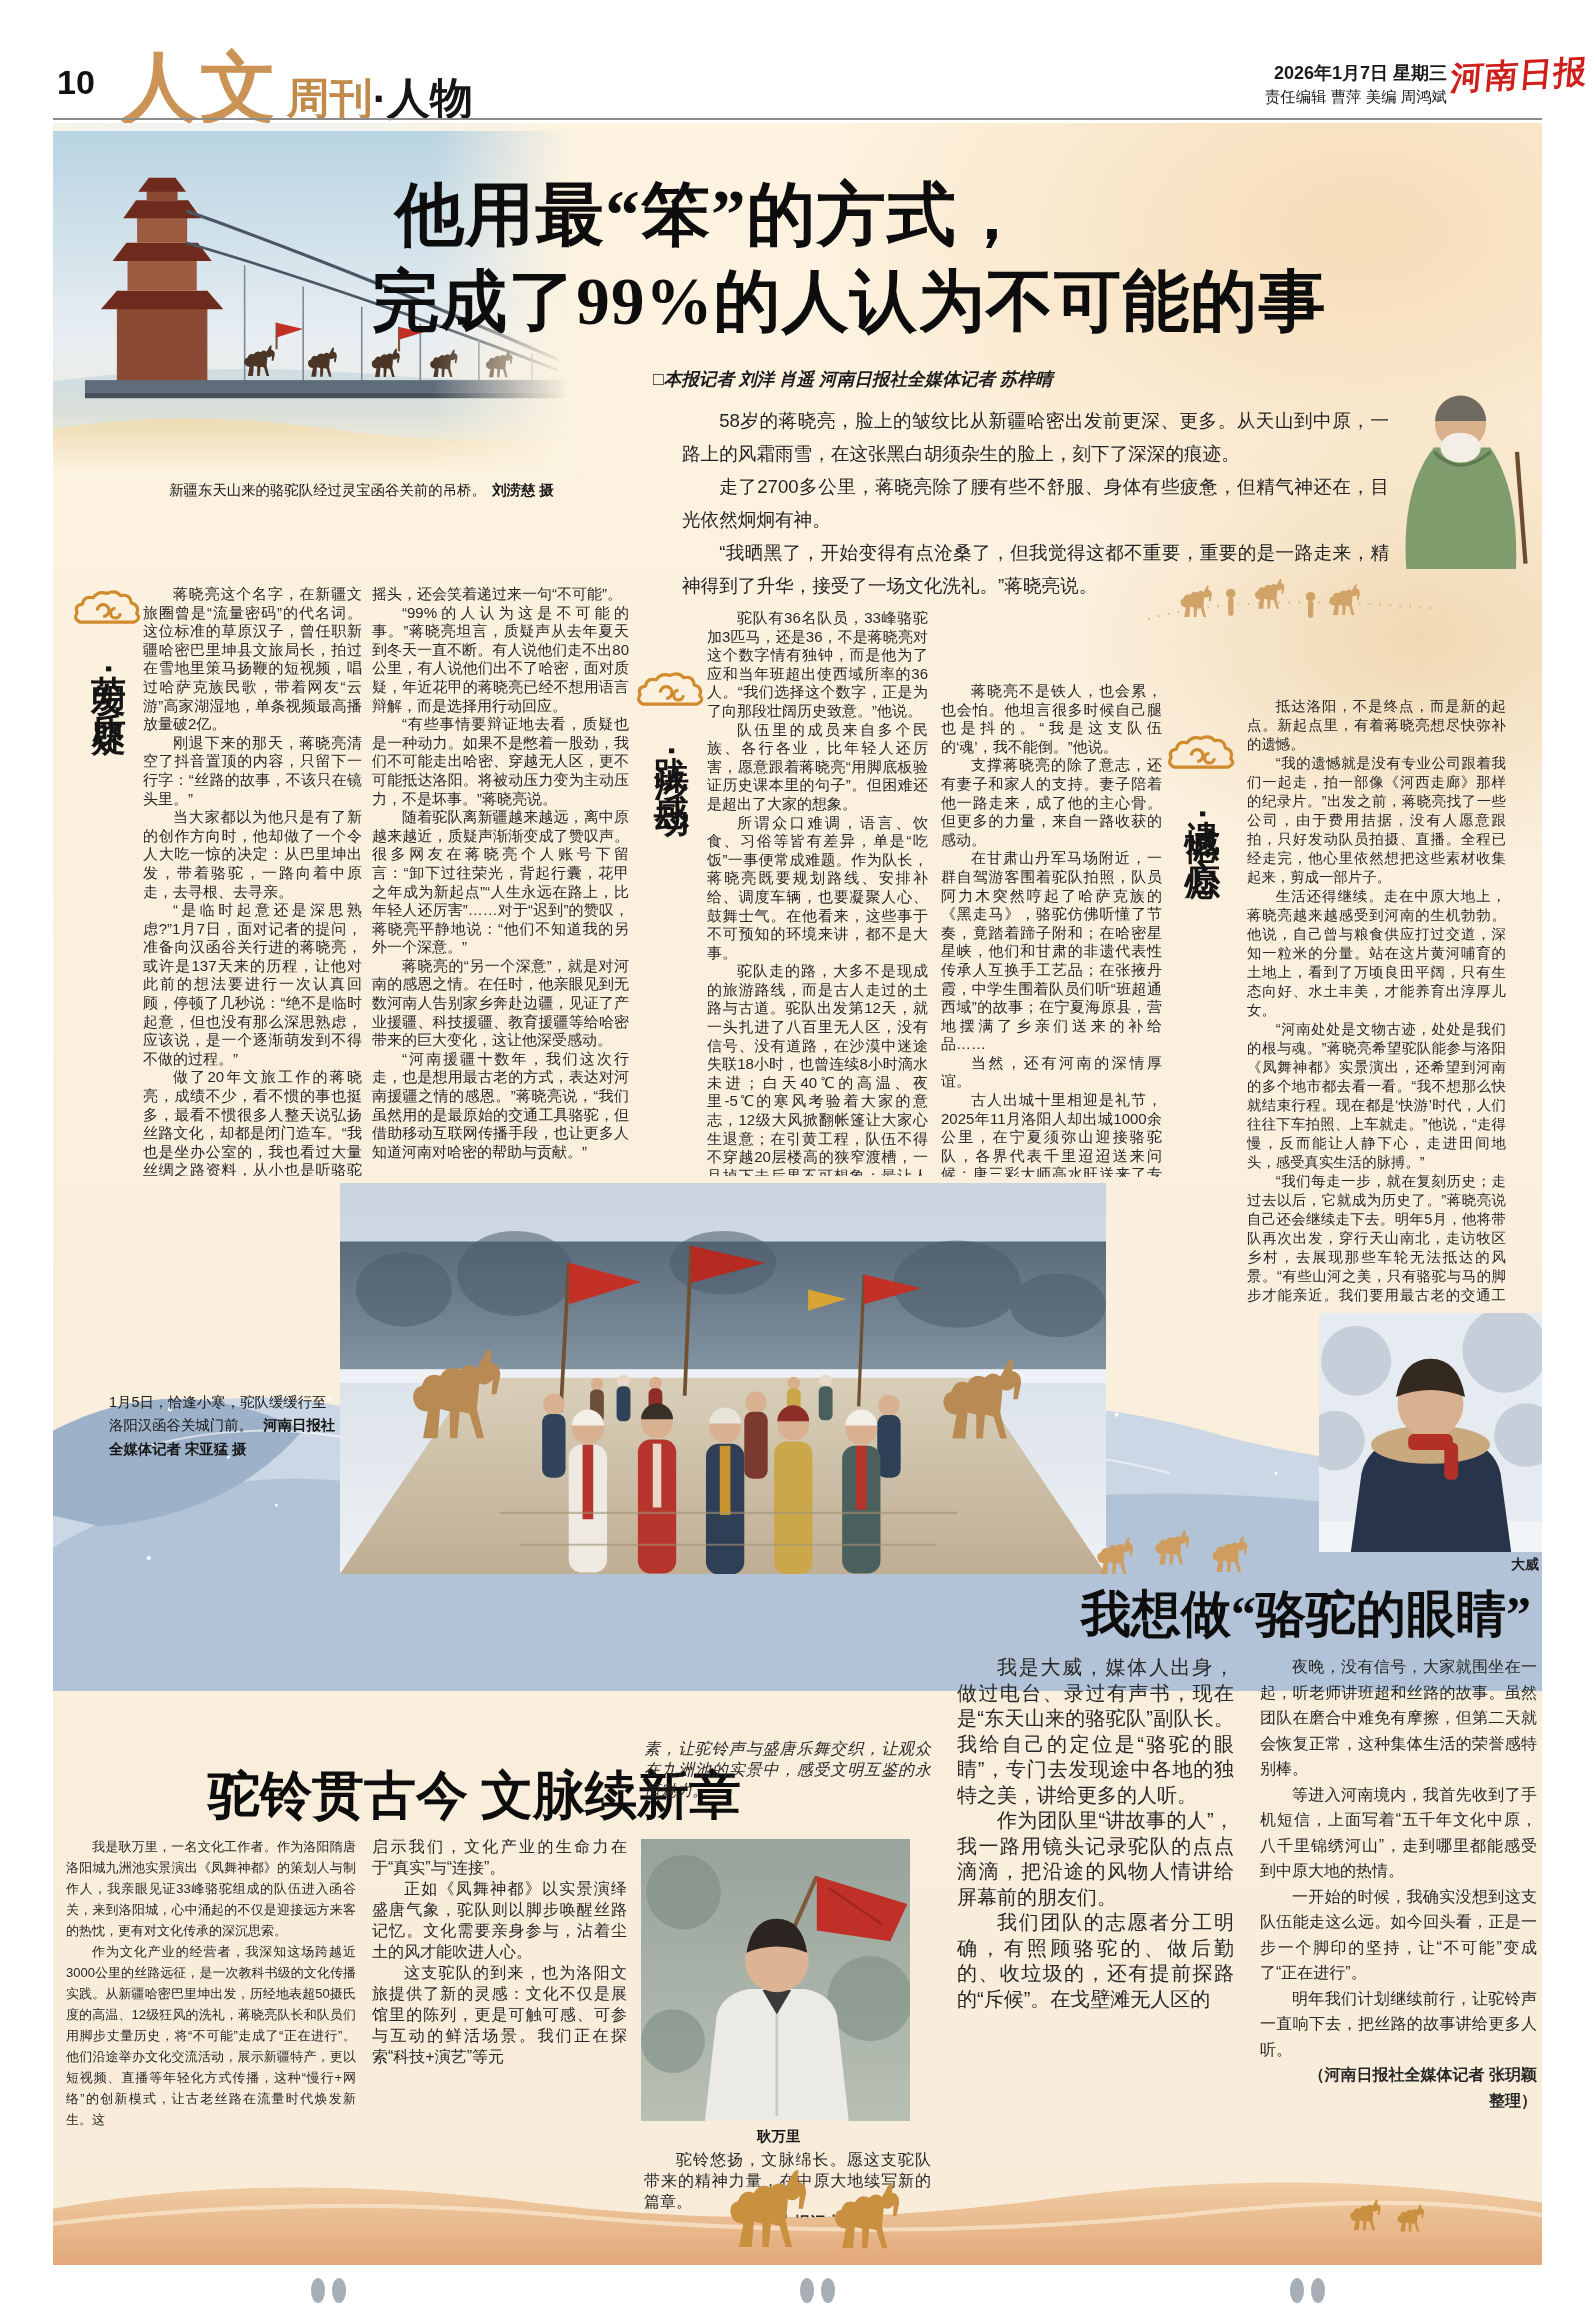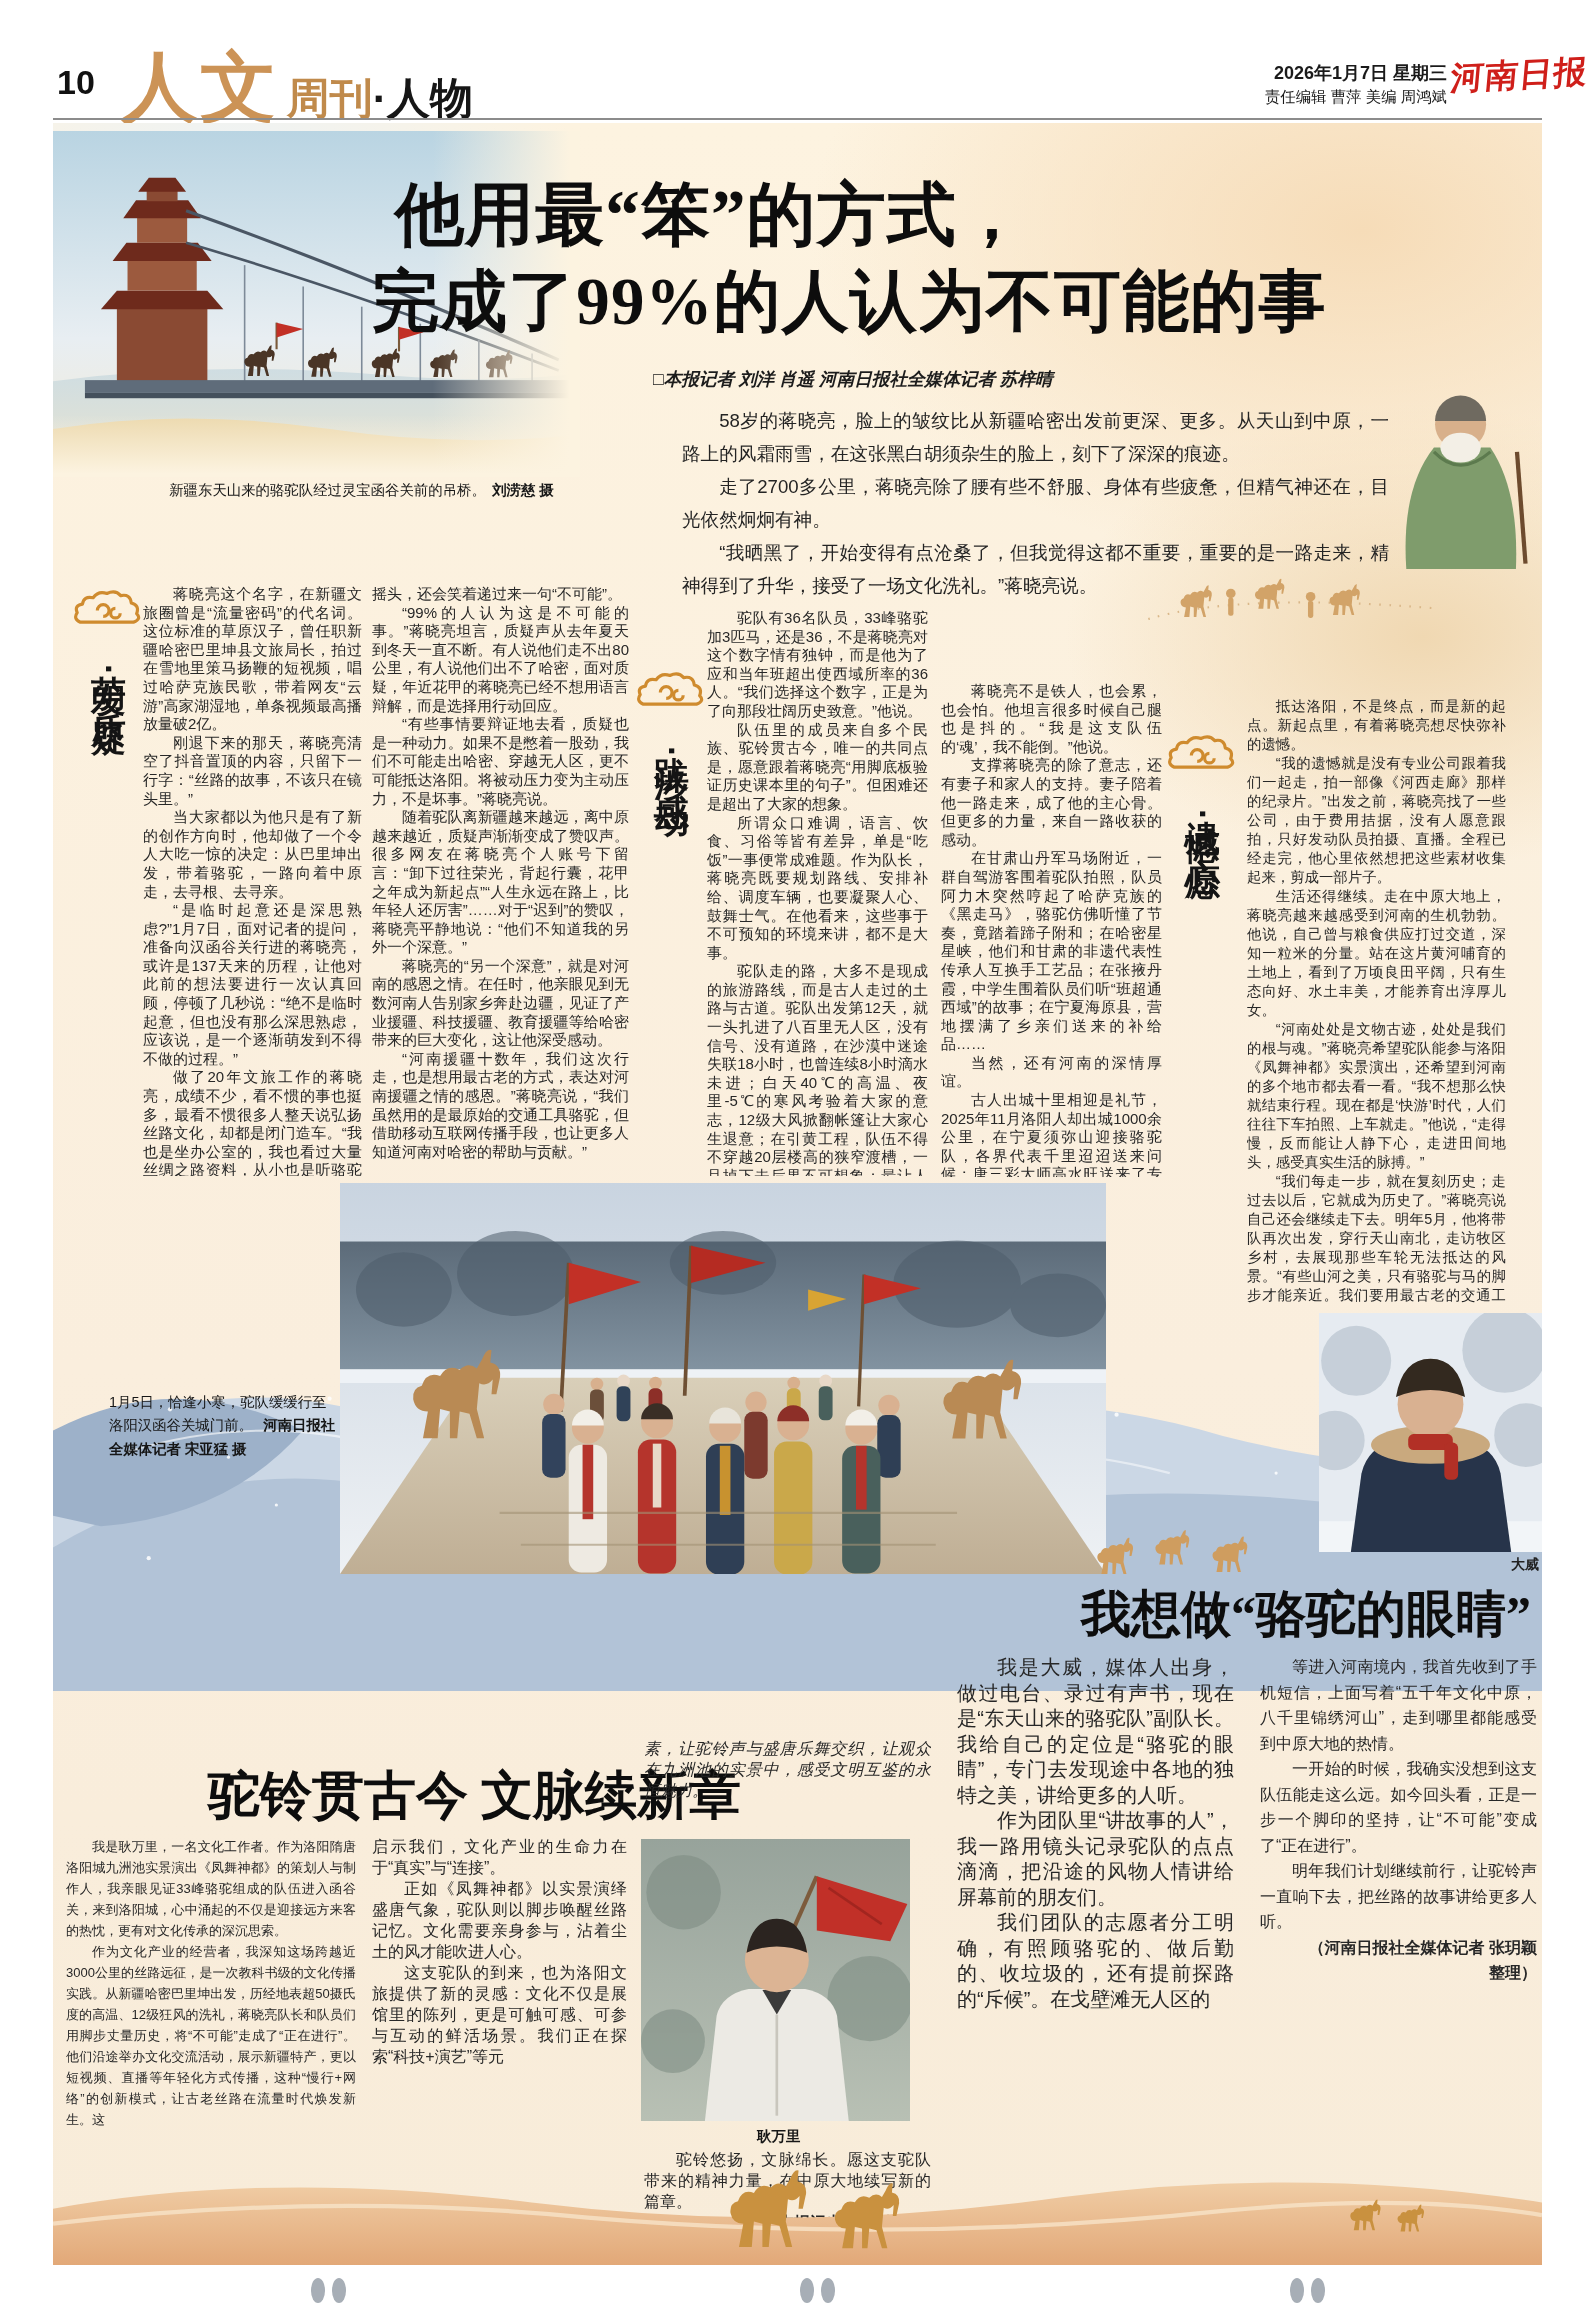--- a/index.html
+++ b/index.html
@@ -238,21 +238,21 @@
   <div class="col f-col" style="left:372px;top:585px;width:257px;height:591px;">
     <p class="noind">摇头，还会笑着递过来一句“不可能”。</p>
     <p>“99%的人认为这是不可能的事。”蒋晓亮坦言，质疑声从去年夏天到冬天一直不断。有人说他们走不出80公里，有人说他们出不了哈密，面对质疑，年近花甲的蒋晓亮已经不想用语言辩解，而是选择用行动回应。</p>
     <p>“有些事情要辩证地去看，质疑也是一种动力。如果不是憋着一股劲，我们不可能走出哈密、穿越无人区，更不可能抵达洛阳。将被动压力变为主动压力，不是坏事。”蒋晓亮说。</p>
     <p>随着驼队离新疆越来越远，离中原越来越近，质疑声渐渐变成了赞叹声。很多网友在蒋晓亮个人账号下留言：“卸下过往荣光，背起行囊，花甲之年成为新起点”“人生永远在路上，比年轻人还厉害”……对于“迟到”的赞叹，蒋晓亮平静地说：“他们不知道我的另外一个深意。”</p>
     <p>蒋晓亮的“另一个深意”，就是对河南的感恩之情。在任时，他亲眼见到无数河南人告别家乡奔赴边疆，见证了产业援疆、科技援疆、教育援疆等给哈密带来的巨大变化，这让他深受感动。</p>
     <p>“河南援疆十数年，我们这次行走，也是想用最古老的方式，表达对河南援疆之情的感恩。”蒋晓亮说，“我们虽然用的是最原始的交通工具骆驼，但借助移动互联网传播手段，也让更多人知道河南对哈密的帮助与贡献。”</p>
   </div>
   <div class="col f-col" style="left:707px;top:609px;width:221px;height:567px;">
     <p>驼队有36名队员，33峰骆驼加3匹马，还是36，不是蒋晓亮对这个数字情有独钟，而是他为了应和当年班超出使西域所率的36人。“我们选择这个数字，正是为了向那段壮阔历史致意。”他说。</p>
-    <p>队伍里的成员来自多个民族、驼铃贯古今，唯一的共同点是，愿意跟着蒋晓亮“用脚底板验证历史课本里的句子”。但困难还是超出了大家的想象。</p>
+    <p>队伍里的成员来自多个民族、各行各业，比年轻人还厉害，愿意跟着蒋晓亮“用脚底板验证历史课本里的句子”。但困难还是超出了大家的想象。</p>
     <p>所谓众口难调，语言、饮食、习俗等皆有差异，单是“吃饭”一事便常成难题。作为队长，蒋晓亮既要规划路线、安排补给、调度车辆，也要凝聚人心、鼓舞士气。在他看来，这些事于不可预知的环境来讲，都不是大事。</p>
     <p>驼队走的路，大多不是现成的旅游路线，而是古人走过的土路与古道。驼队出发第12天，就一头扎进了八百里无人区，没有信号、没有道路，在沙漠中迷途失联18小时，也曾连续8小时滴水未进；白天40℃的高温、夜里-5℃的寒风考验着大家的意志，12级大风掀翻帐篷让大家心生退意；在引黄工程，队伍不得不穿越20层楼高的狭窄渡槽，一旦掉下去后果不可想象；最让人心疼的是骆驼——习惯了沙漠的骆驼蹄子在柏油路上……</p>
   </div>
   <div class="col f-col" style="left:941px;top:682px;width:221px;height:495px;">
     <p>蒋晓亮不是铁人，也会累，也会怕。他坦言很多时候自己腿也是抖的。“我是这支队伍的‘魂’，我不能倒。”他说。</p>
     <p>支撑蒋晓亮的除了意志，还有妻子和家人的支持。妻子陪着他一路走来，成了他的主心骨。但更多的力量，来自一路收获的感动。</p>
     <p>在甘肃山丹军马场附近，一群自驾游客围着驼队拍照，队员阿力木突然哼起了哈萨克族的《黑走马》，骆驼仿佛听懂了节奏，竟踏着蹄子附和；在哈密星星峡，他们和甘肃的非遗代表性传承人互换手工艺品；在张掖丹霞，中学生围着队员们听“班超通西域”的故事；在宁夏海原县，营地摆满了乡亲们送来的补给品……</p>
     <p>当然，还有河南的深情厚谊。</p>
     <p>古人出城十里相迎是礼节，2025年11月洛阳人却出城1000余公里，在宁夏须弥山迎接骆驼队，各界代表千里迢迢送来问候：唐三彩大师高水旺送来了专门制作的三彩骆驼；正骨医院大夫为队员诊疗伤势；媒体朋友们带来了牡丹鲜花饼与牡丹茶；河南科技大学兽医专家为骆驼检查身体、带来药品……</p>
 
@@ -418,20 +418,21 @@
     </g>
   </svg>
 
   <div class="sub-title" style="left:1081px;top:1581px;font-size:50px;">我想做“骆驼的眼睛”</div>
   <div class="col" style="left:957px;top:1655px;width:277px;height:574px;font-size:20px;line-height:25.5px;">
     <p>我是大威，媒体人出身，做过电台、录过有声书，现在是“东天山来的骆驼队”副队长。我给自己的定位是“骆驼的眼睛”，专门去发现途中各地的独特之美，讲给更多的人听。</p>
     <p>作为团队里“讲故事的人”，我一路用镜头记录驼队的点点滴滴，把沿途的风物人情讲给屏幕前的朋友们。</p>
     <p>我们团队的志愿者分工明确，有照顾骆驼的、做后勤的、收垃圾的，还有提前探路的“斥候”。在戈壁滩无人区的</p>
   </div>
   <div class="col" style="left:1260px;top:1654px;width:277px;height:590px;font-size:16px;line-height:25.5px;">
+    <p>夜晚，没有信号，大家就围坐在一起，听老师讲班超和丝路的故事。虽然团队在磨合中难免有摩擦，但第二天就会恢复正常，这种集体生活的荣誉感特别棒。</p>
     <p>等进入河南境内，我首先收到了手机短信，上面写着“五千年文化中原，八千里锦绣河山”，走到哪里都能感受到中原大地的热情。</p>
     <p>一开始的时候，我确实没想到这支队伍能走这么远。如今回头看，正是一步一个脚印的坚持，让“不可能”变成了“正在进行”。</p>
     <p>明年我们计划继续前行，让驼铃声一直响下去，把丝路的故事讲给更多人听。</p>
     <p class="closing">（河南日报社全媒体记者 张玥颖 整理）</p>
   </div>
 
   <div class="sub-title" style="left:208px;top:1761px;font-size:52px;">驼铃贯古今  文脉续新章</div>
   <div class="col" style="left:66px;top:1836px;width:290px;height:412px;font-size:13px;line-height:21px;">
     <p>我是耿万里，一名文化工作者。作为洛阳隋唐洛阳城九洲池实景演出《凤舞神都》的策划人与制作人，我亲眼见证33峰骆驼组成的队伍进入函谷关，来到洛阳城，心中涌起的不仅是迎接远方来客的热忱，更有对文化传承的深沉思索。</p>
     <p>作为文化产业的经营者，我深知这场跨越近3000公里的丝路远征，是一次教科书级的文化传播实践。从新疆哈密巴里坤出发，历经地表超50摄氏度的高温、12级狂风的洗礼，蒋晓亮队长和队员们用脚步丈量历史，将“不可能”走成了“正在进行”。他们沿途举办文化交流活动，展示新疆特产，更以短视频、直播等年轻化方式传播，这种“慢行+网络”的创新模式，让古老丝路在流量时代焕发新生。这</p>

